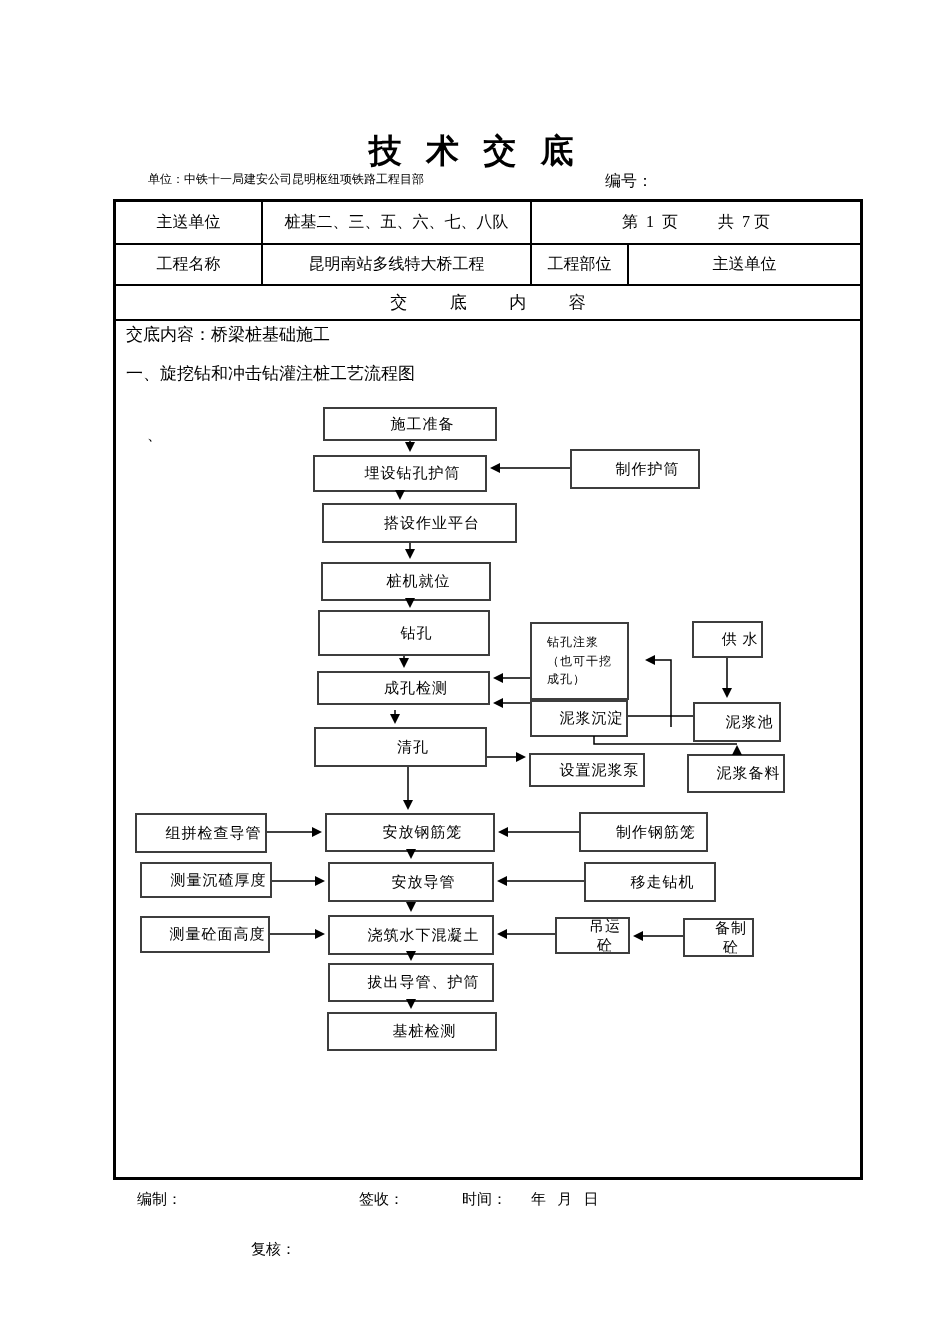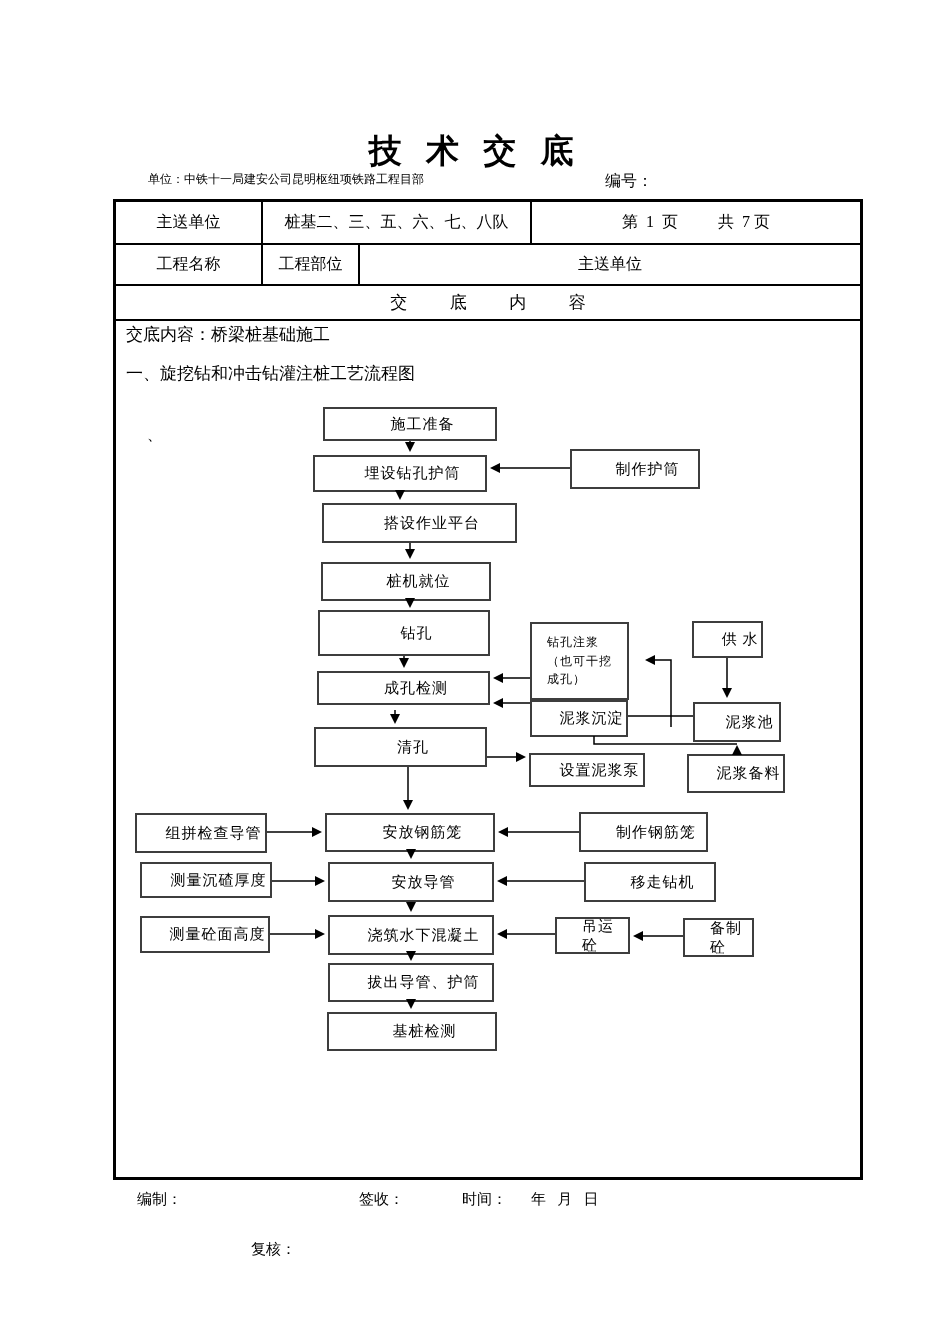--- a/index.html
+++ b/index.html
@@ -26,21 +26,21 @@
   .w2{width:269px;flex:none;}
   .w3{width:97px;flex:none;}
   .grow{flex:1;border-radius:12px;}
 
   
   #intro-line{left:126px;top:323px;font-size:17px;}
   #section-heading{left:126px;top:362px;font-size:17px;}
 
   
   .node{position:absolute;border:2px solid #3d3d3d;background:#fff;box-sizing:border-box;
-        display:flex;align-items:center;justify-content:center;
+        display:flex;align-items:center;justify-content:center;text-align:center;
         font-size:15px;letter-spacing:1px;padding-left:25px;}
   .node.multiline{white-space:pre-line;justify-content:flex-start;text-align:left;
         padding-left:15px;font-size:12px;line-height:1.55;}
 
   
   #arrows{position:absolute;left:0;top:0;pointer-events:none;}
 
   
   .foot{font-size:15px;white-space:pre;}
 </style>
@@ -54,20 +54,21 @@
   <div class="abs" id="number-label">编号：</div>
 
   <div class="abs" id="tbl">
     <div class="trow r1">
       <div class="tcell br w1">主送单位</div>
       <div class="tcell br w2">桩基二、三、五、六、七、八队</div>
       <div class="tcell grow">第  1  页          共  7 页</div>
     </div>
     <div class="trow r2">
       <div class="tcell br w1">工程名称</div>
+      <div class="tcell br w2">昆明南站多线特大桥工程</div>
       <div class="tcell br w3">工程部位</div>
       <div class="tcell grow">主送单位</div>
     </div>
     <div class="trow r3">
       <div class="tcell grow" style="font-size:17px">交          底          内          容</div>
     </div>
   </div>
 
   <div class="abs" id="intro-line">交底内容：桥梁桩基础施工</div>
   <div class="abs" id="section-heading">一、旋挖钻和冲击钻灌注桩工艺流程图</div>

